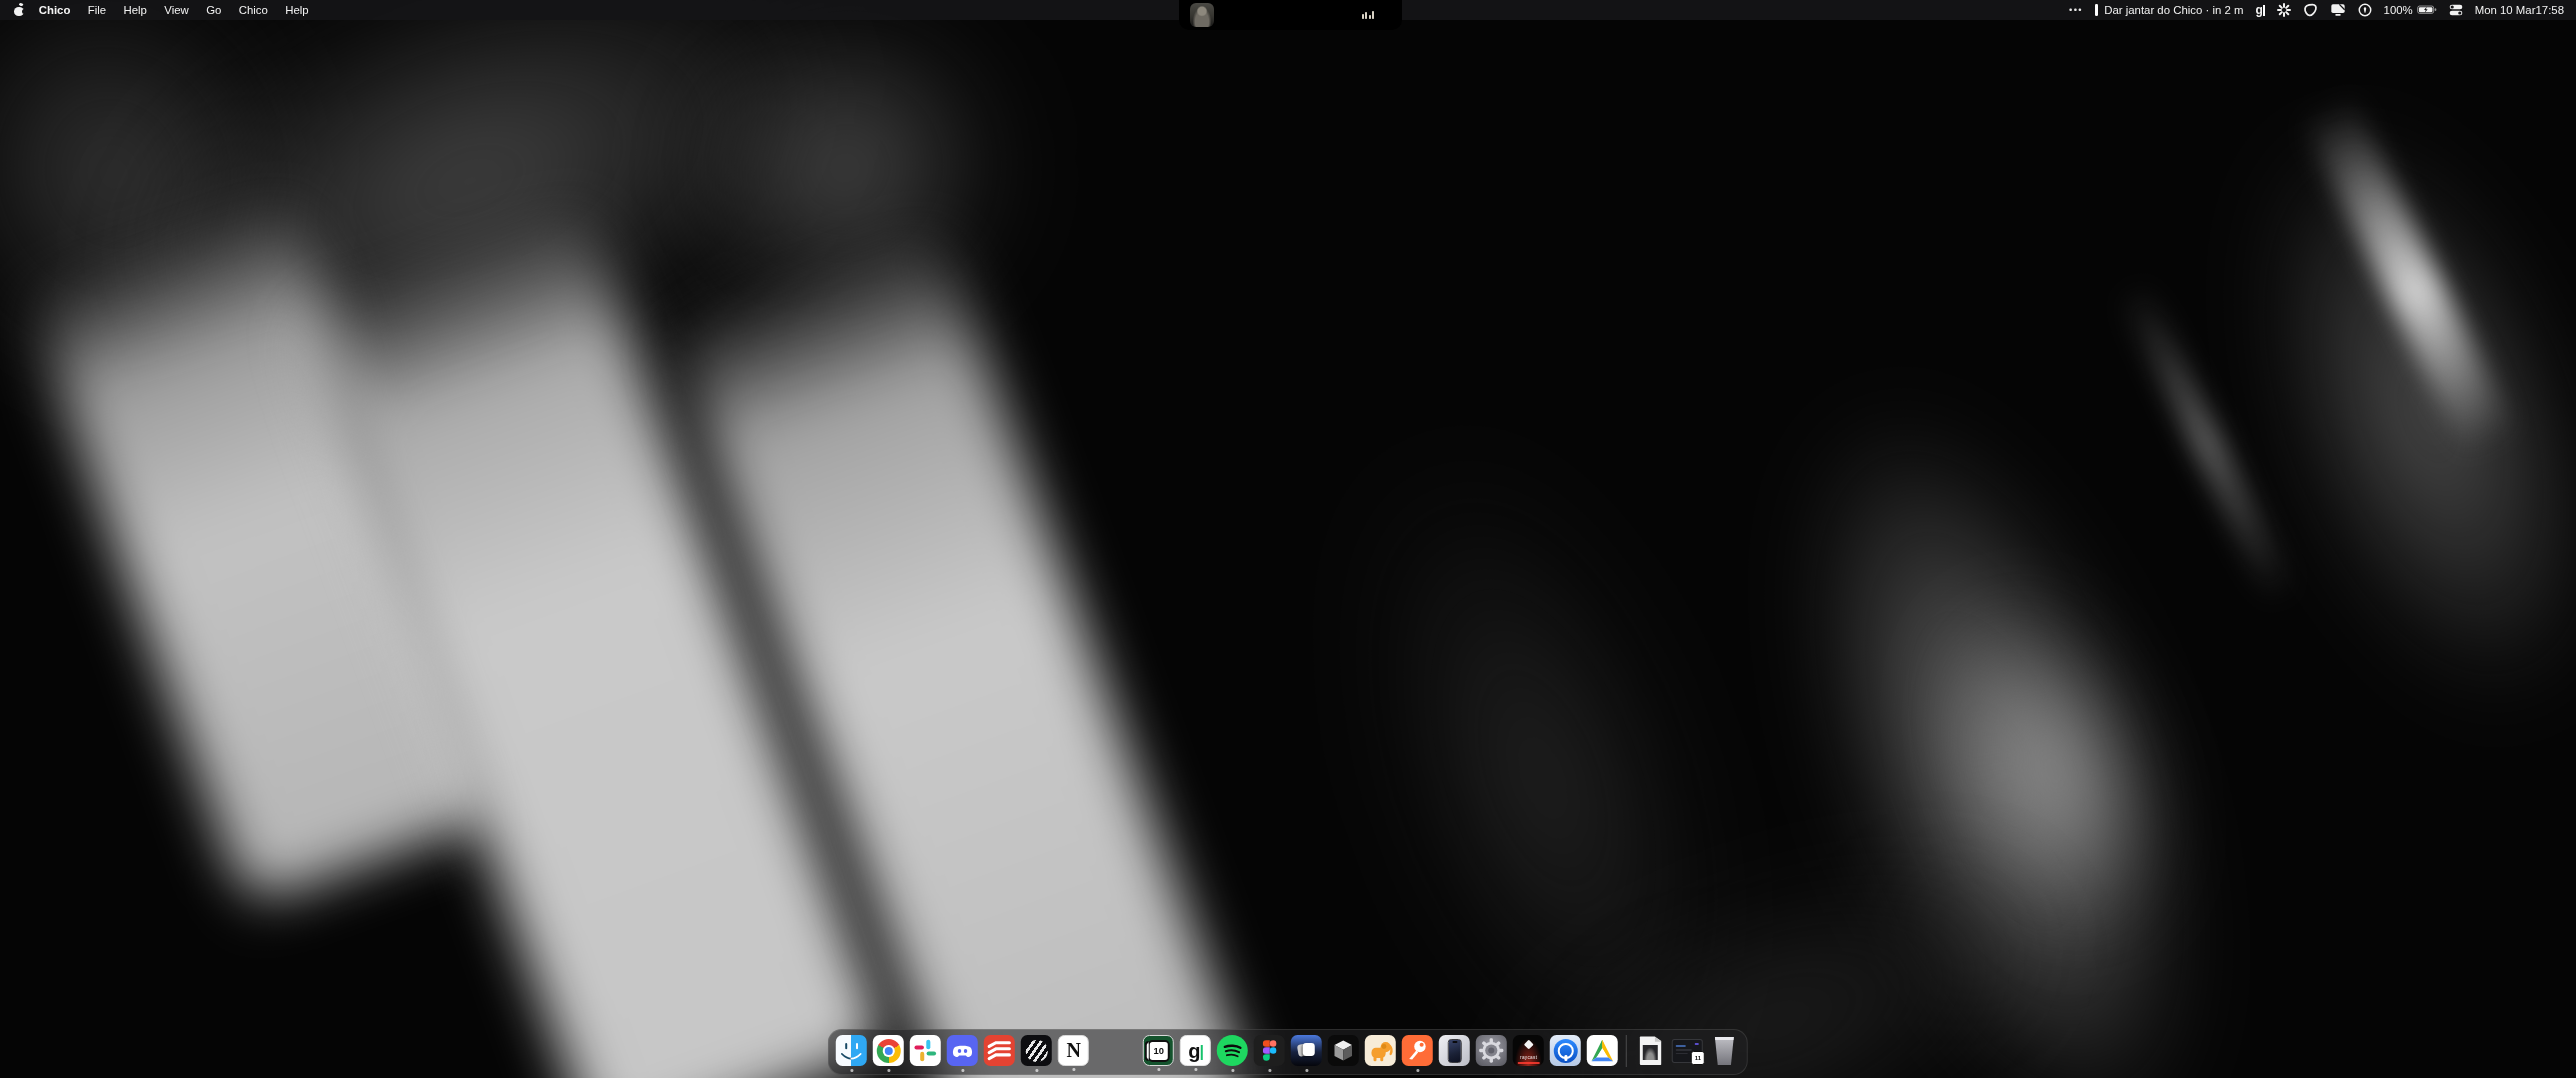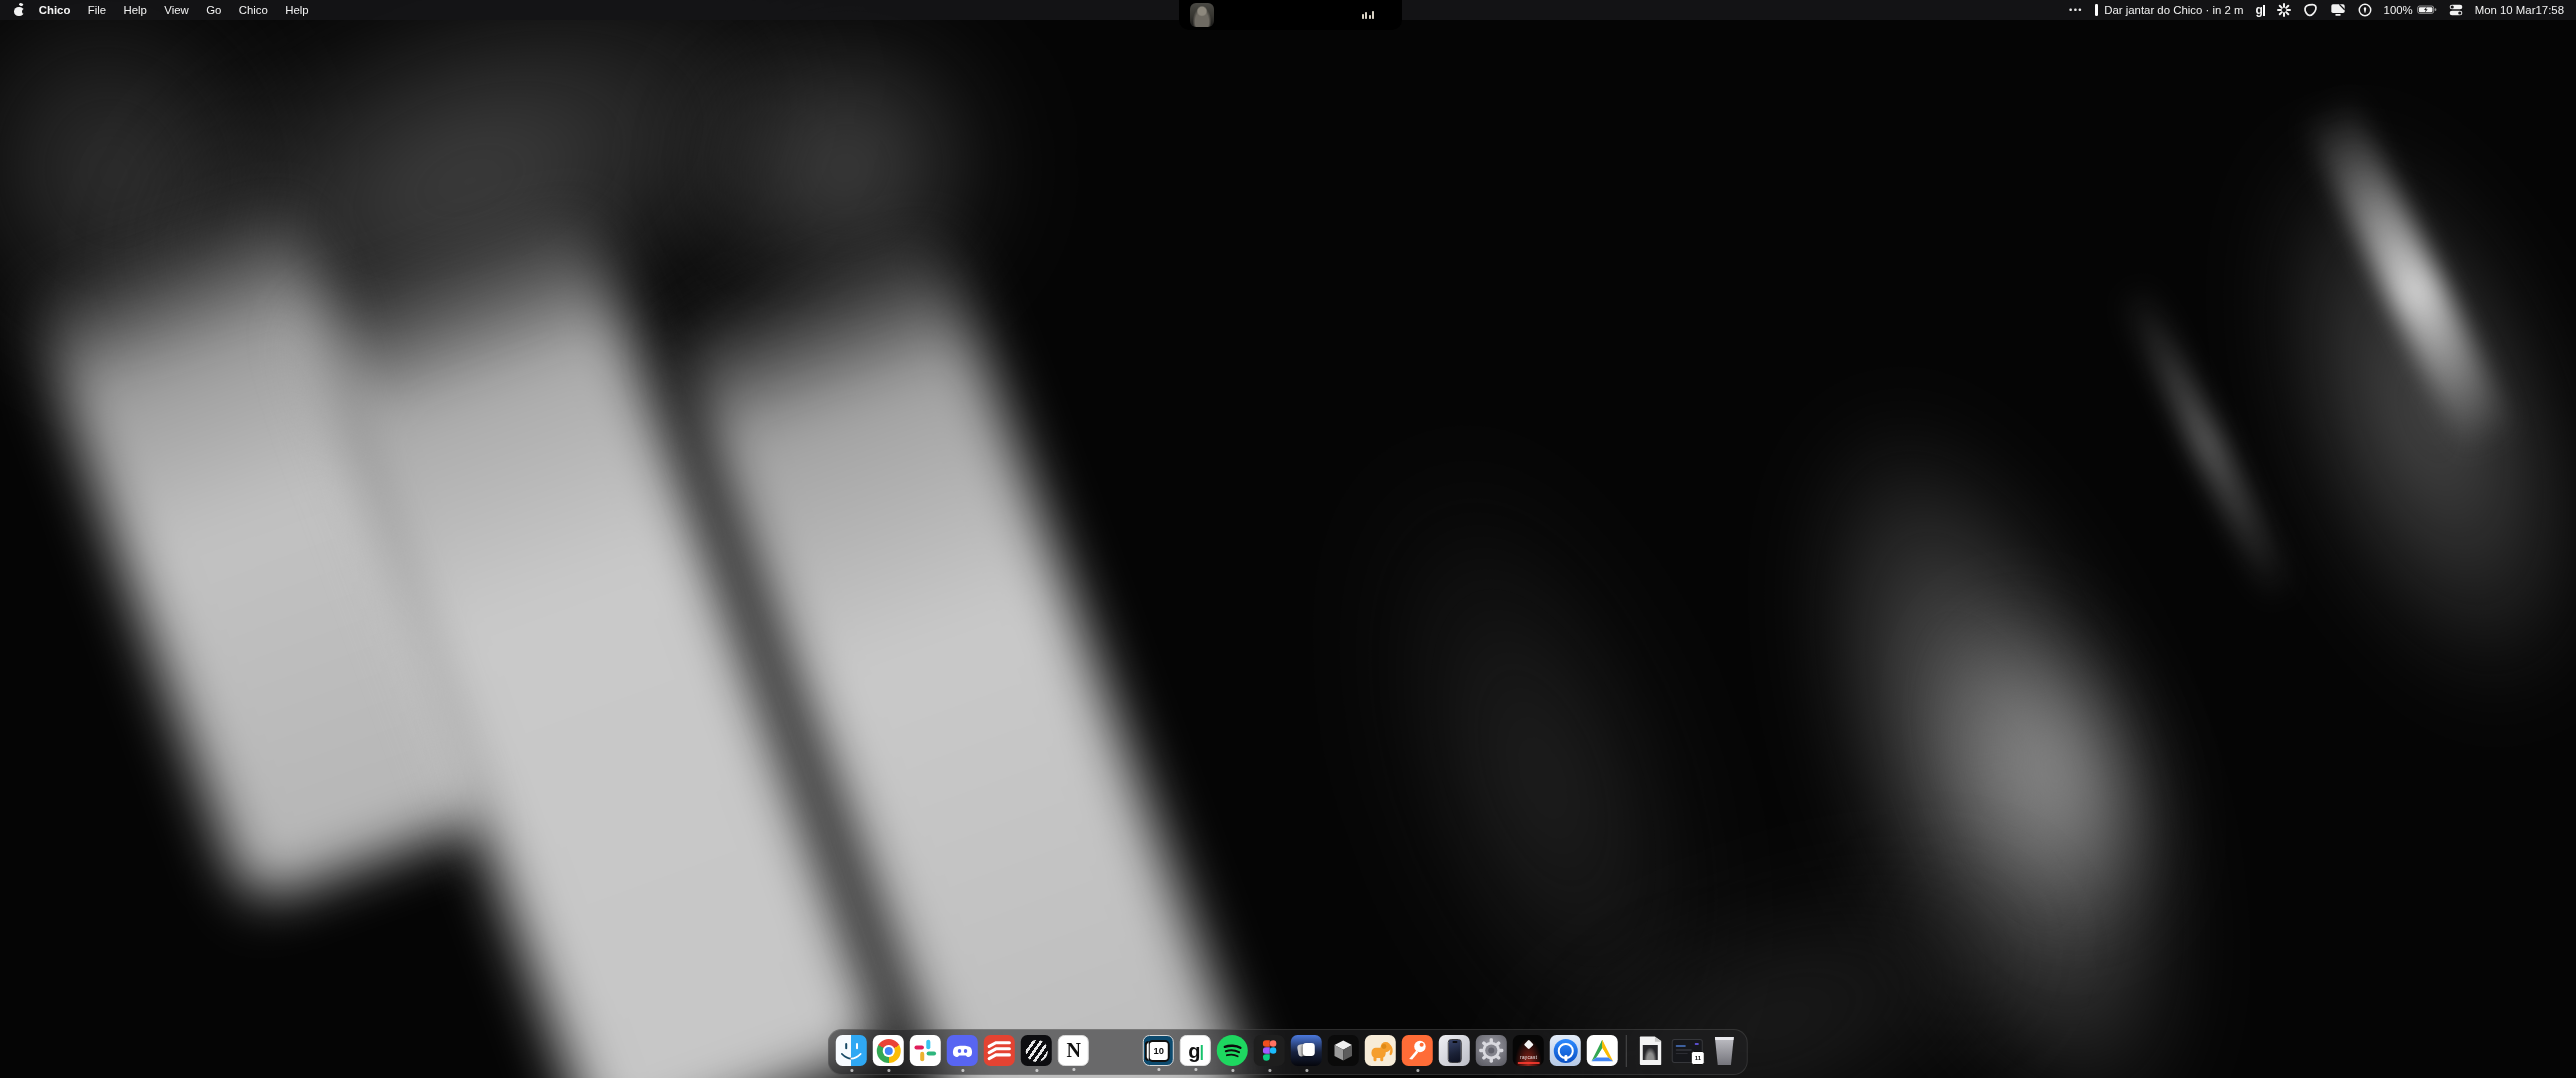--- a/index.html
+++ b/index.html
@@ -63,21 +63,21 @@
   .chrome-hub{width:11.4px;height:11.4px;border-radius:50%;background:#fff;display:flex;align-items:center;justify-content:center;}
   .chrome-core{width:8.7px;height:8.7px;border-radius:50%;background:#4285f4;}
   .ic-slack{background:#fff;}
   .ic-discord{background:#5865F2;}
   .ic-todoist{background:#E44332;}
   .ic-linear{background:#0d0d10;}
   .linear-ball{width:21.5px;height:21.5px;border-radius:50%;
     background:repeating-linear-gradient(125deg,#e9e9e9 0 2.7px,rgba(0,0,0,0) 2.7px 6px);}
   .ic-notion{background:#fff;border:0.7px solid #d9d9d9;box-sizing:border-box;}
   .notion-n{font-family:"Liberation Serif","DejaVu Serif",serif;font-weight:700;font-size:20px;color:#101010;}
-  .ic-ncal{background:#0c4a6e;border:0.7px solid #d9d9d9;box-sizing:border-box;margin-left:48px;}
+  .ic-ncal{background:#14532d;border:0.7px solid #d9d9d9;box-sizing:border-box;margin-left:48px;}
   .ncal-box{position:relative;width:18px;height:18px;border:2px solid #101010;border-radius:4.7px;
     display:flex;align-items:center;justify-content:center;background:#fff;}
   .ncal-box::before{content:'';position:absolute;left:-5.4px;top:-0.7px;width:2.7px;height:15.4px;
     border:2px solid #101010;border-right:none;border-radius:4px 0 0 4px;background:#fff;}
   .ncal-day{font-weight:700;font-size:9.4px;color:#101010;}
   .ic-gram{background:#fff;border:0.7px solid #e2e2e2;box-sizing:border-box;}
   .gram-g{font-weight:700;font-size:20px;color:#111;line-height:1;}
   .gram-dock-caret{display:inline-block;width:2px;height:14.8px;background:#15c26b;margin-left:0.7px;vertical-align:-2px;}
   .ic-spotify{background:#1ED760;border-radius:50%;}
   .ic-figma{background:#1e1e1e;}

